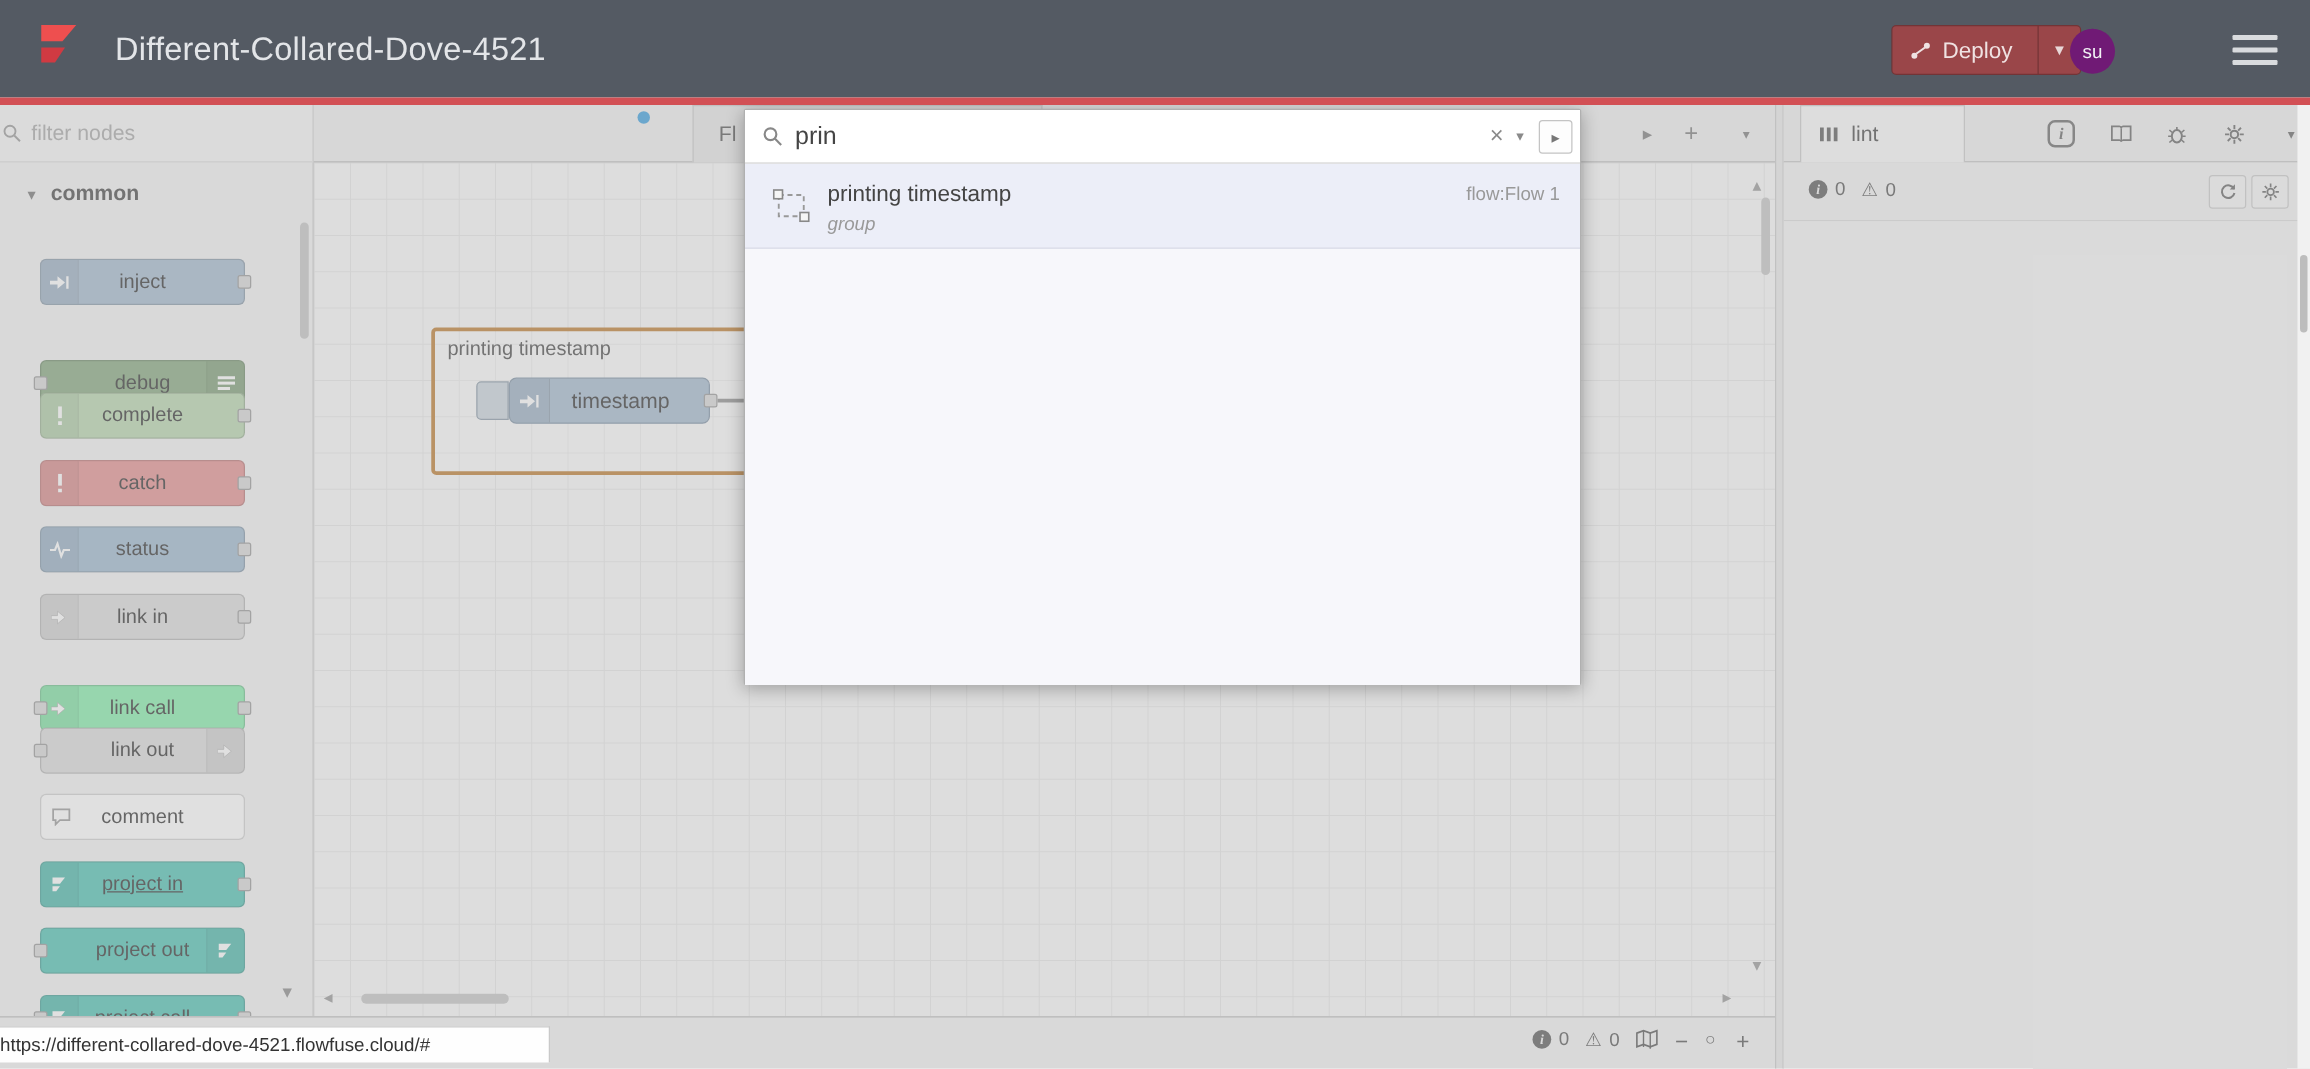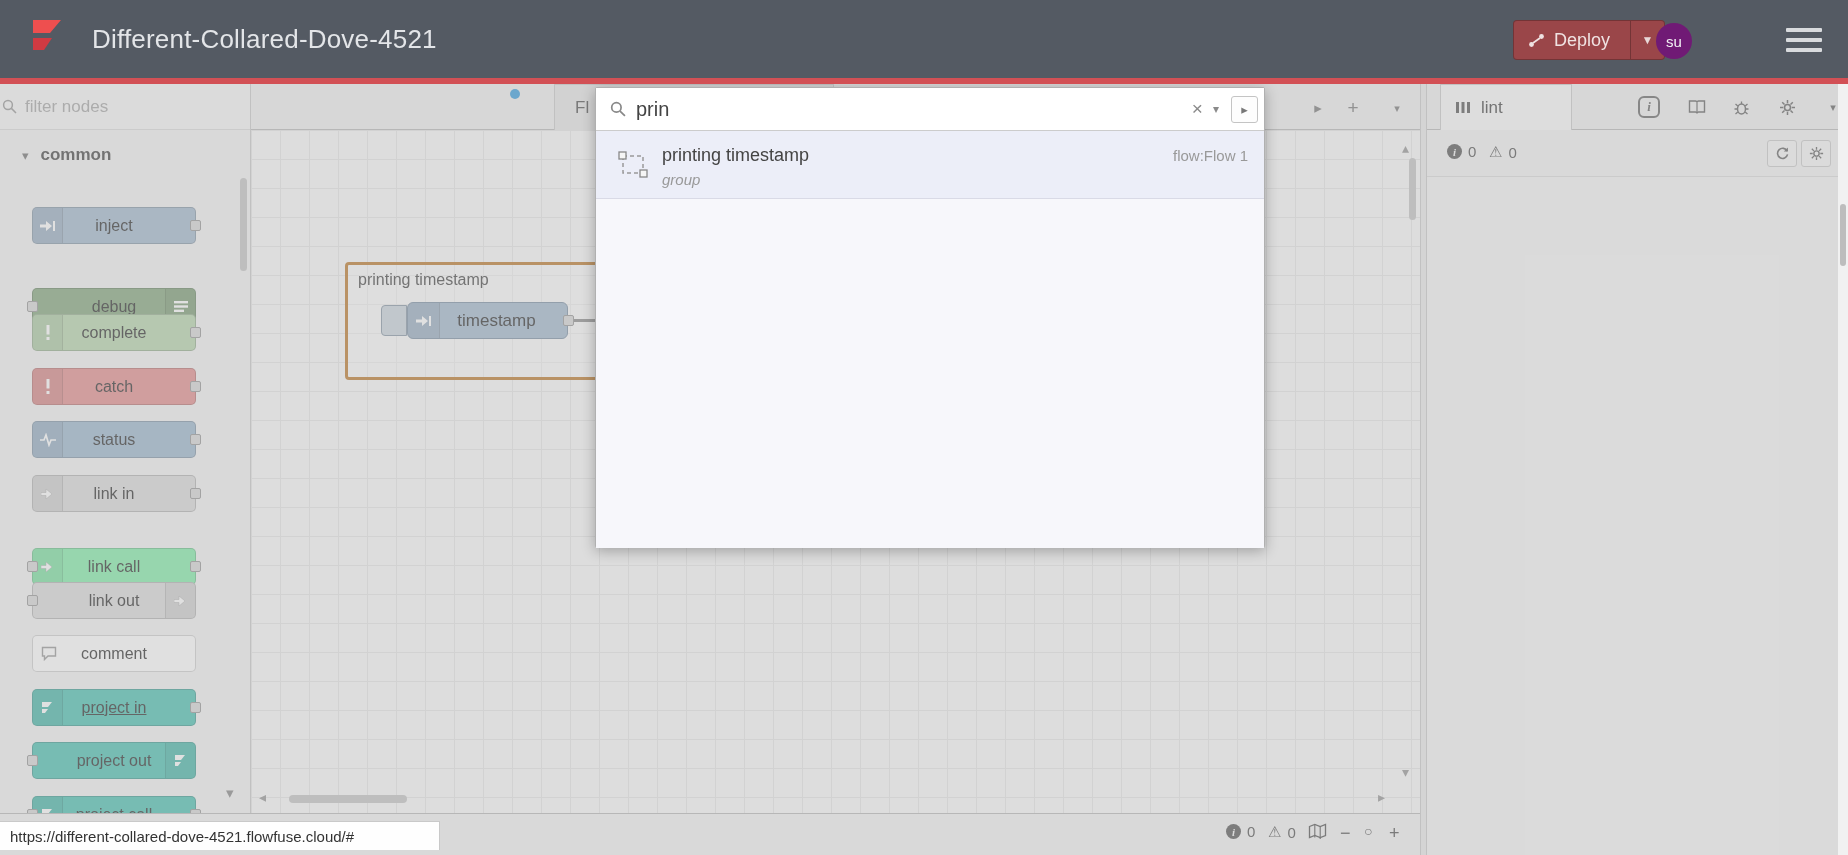--- a/index.html
+++ b/index.html
@@ -94,21 +94,21 @@
   #search-opts-caret { color:#8a8a8a; font-size:12px; margin-right:12px; cursor:pointer; }
   #search-aux-btn { width:27px; height:27px; border:1px solid #c4c4c4; border-radius:3px; background:#fdfdfd; color:#777; font-size:13px; line-height:25px; text-align:center; margin-right:6px; cursor:pointer; }
   #search-results { position:absolute; left:0; top:43px; width:100%; height:417px; background:#f7f7fb; overflow:hidden; }
   #result-row { position:absolute; left:0; top:0; width:100%; height:68px; background:#eceef8; border-bottom:1px solid #d9dae6; cursor:pointer; }
   #result-row .ricon { position:absolute; left:22px; top:20px; }
   #result-title { position:absolute; left:66px; top:14px; font-size:18px; color:#444; }
   #result-flow { position:absolute; right:16px; top:16px; font-size:15px; color:#999; }
   #result-type { position:absolute; left:66px; top:40px; font-size:15px; color:#999; font-style:italic; }
 
   
-  #url-chip { position:absolute; left:0; top:821px; width:440px; height:29px; background:#fefefe; border:1px solid #c9c9c9; border-left:none; border-bottom:none; z-index:15; display:flex; align-items:center; padding-left:10px; font-size:15px; color:#333; }
+  #url-chip { position:absolute; left:0; top:821px; width:440px; height:29px; background:#fefefe; border:1px solid #c9c9c9; border-left:none; border-bottom:none; z-index:15; display:flex; align-items:center; font-size:15px; color:#333; }
 </style>
 </head>
 <body>
 
 <div id="header">
   <svg id="logo" viewBox="0 0 46 44">
     <path d="M3 3h28l-11 13H3z" fill="#ee4f4f"></path>
     <path d="M3 21h19l-8 12H3z" fill="#d03a42"></path>
   </svg>
   <span id="page-title">Different-Collared-Dove-4521</span>

